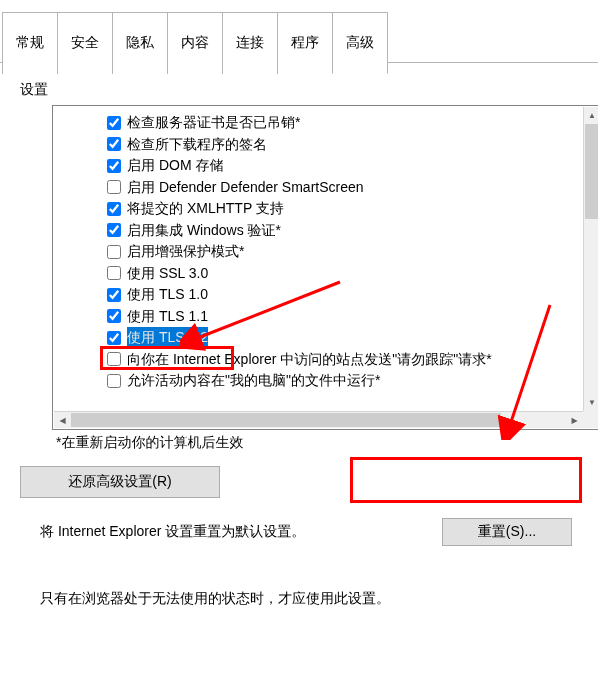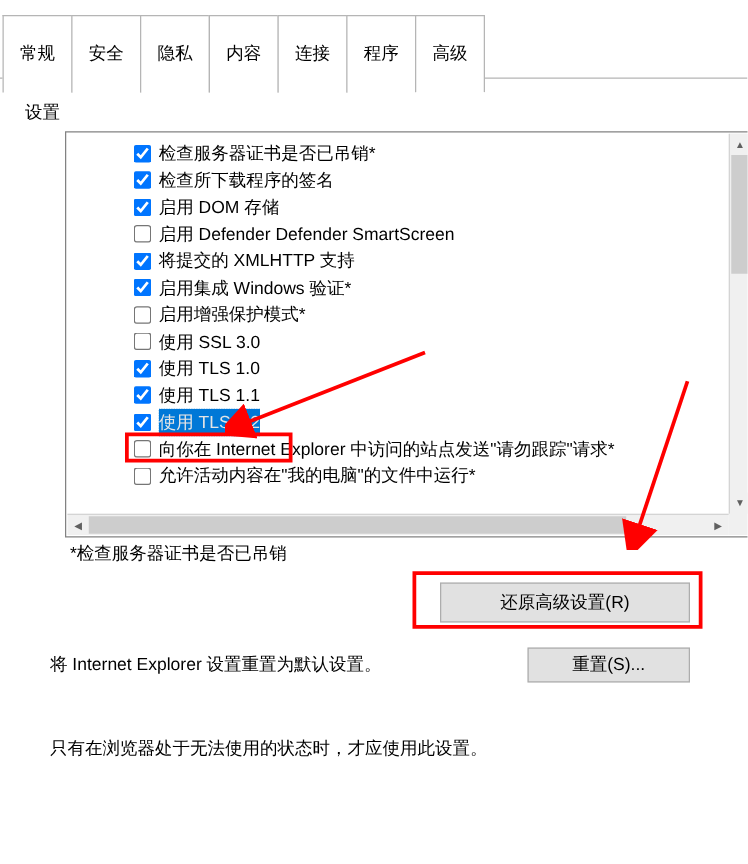--- a/index.html
+++ b/index.html
@@ -28,21 +28,21 @@
     cursor: pointer;
     position: relative;
     top: 12px;
   }
   .tab.active {
     background: #fff;
     z-index: 2;
     border-bottom: 1px solid #fff;
   }
   .content {
-    padding: 18px 24px 10px 20px;
+    padding: 18px 4px 10px 20px;
   }
   .group-label {
     margin-bottom: 6px;
   }
   .listbox {
     width: 550px;
     height: 325px;
     border: 1px solid #828282;
     position: relative;
     padding: 6px 0 0 0;
@@ -116,21 +116,21 @@
     border: 1px solid #adadad;
     background: #e1e1e1;
     padding: 6px 20px;
     cursor: pointer;
     font-family: inherit;
     font-size: 14px;
     text-align: center;
     min-width: 200px;
   }
   .btn.small { min-width: 130px; padding: 4px 12px; }
-  .restore-row { display: flex; justify-content: flex-end; padding-right: 22px; margin-bottom: 20px; }
+  .restore-row { display: flex; justify-content: flex-start; padding-right: 22px; margin-bottom: 20px; }
   .reset-title { margin-bottom: 10px; }
   .reset-row {
     display: flex; justify-content: space-between; align-items: center;
     padding-left: 20px; padding-right: 22px; margin-bottom: 22px;
   }
   .reset-note { padding-left: 20px; margin-top: 44px; }
   
   .anno-rect {
     position: absolute;
     border: 3px solid #ff0000;
@@ -222,21 +222,21 @@
         <div class="h-arrow left">◀</div>
         <div class="h-thumb"></div>
         <div class="h-arrow right">▶</div>
       </div>
       <div class="corner"></div>
     </div>
 
     <div class="anno-rect" style="left:48px; top:241px; width:134px; height:24px;"></div>
   </div>
 
-  <div class="note">*检查服务器证书是否已吊销</div>
+  <div class="note">*在重新启动你的计算机后生效</div>
 
   <div class="restore-row" style="position:relative;">
     <button class="btn">还原高级设置(R)</button>
     <div class="anno-rect" style="right:12px; top:-9px; width:232px; height:46px;"></div>
   </div>
 
   <div class="reset-row">
     <span>将 Internet Explorer 设置重置为默认设置。</span>
     <button class="btn small">重置(S)...</button>
   </div>

